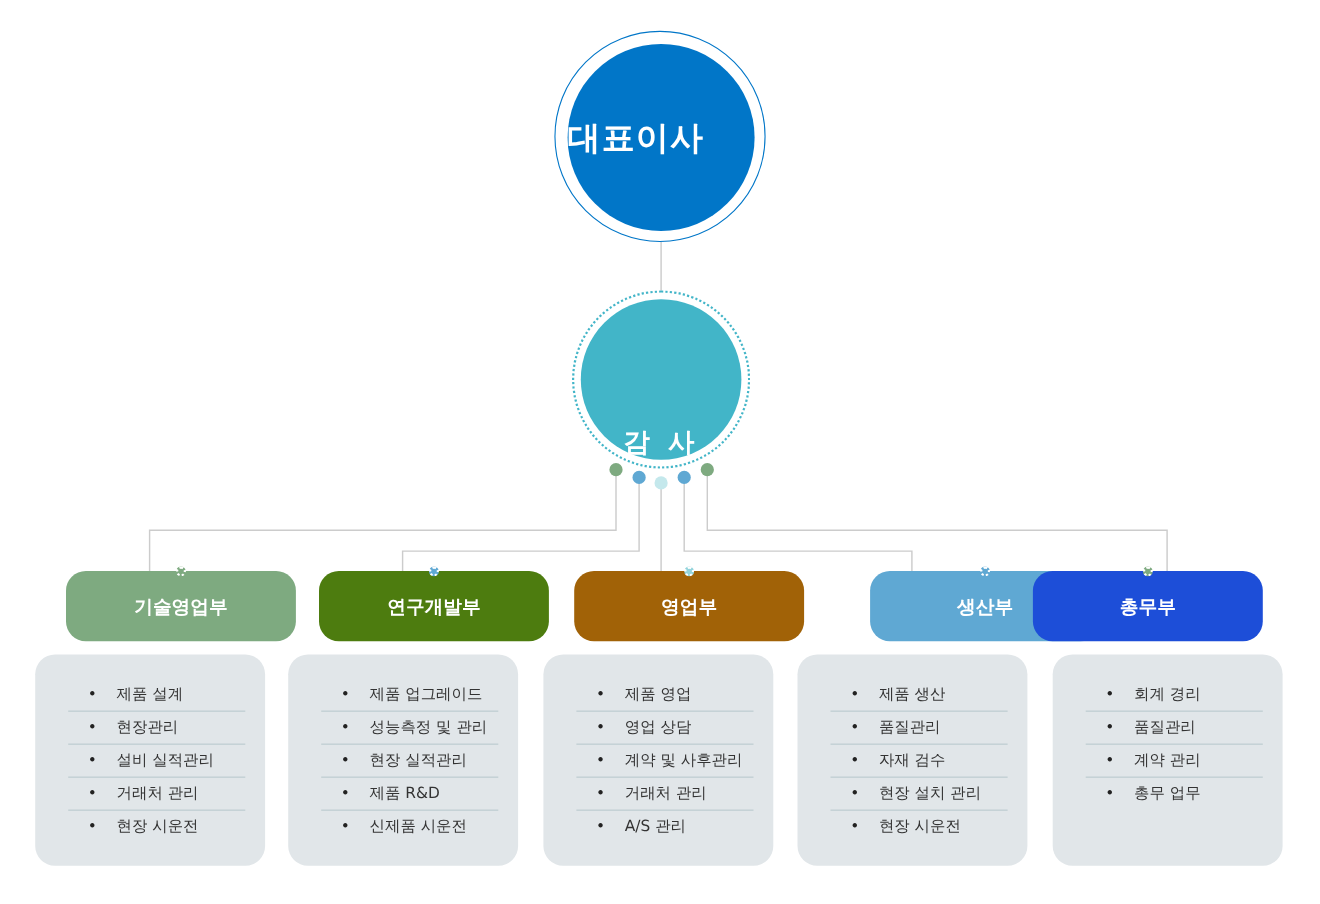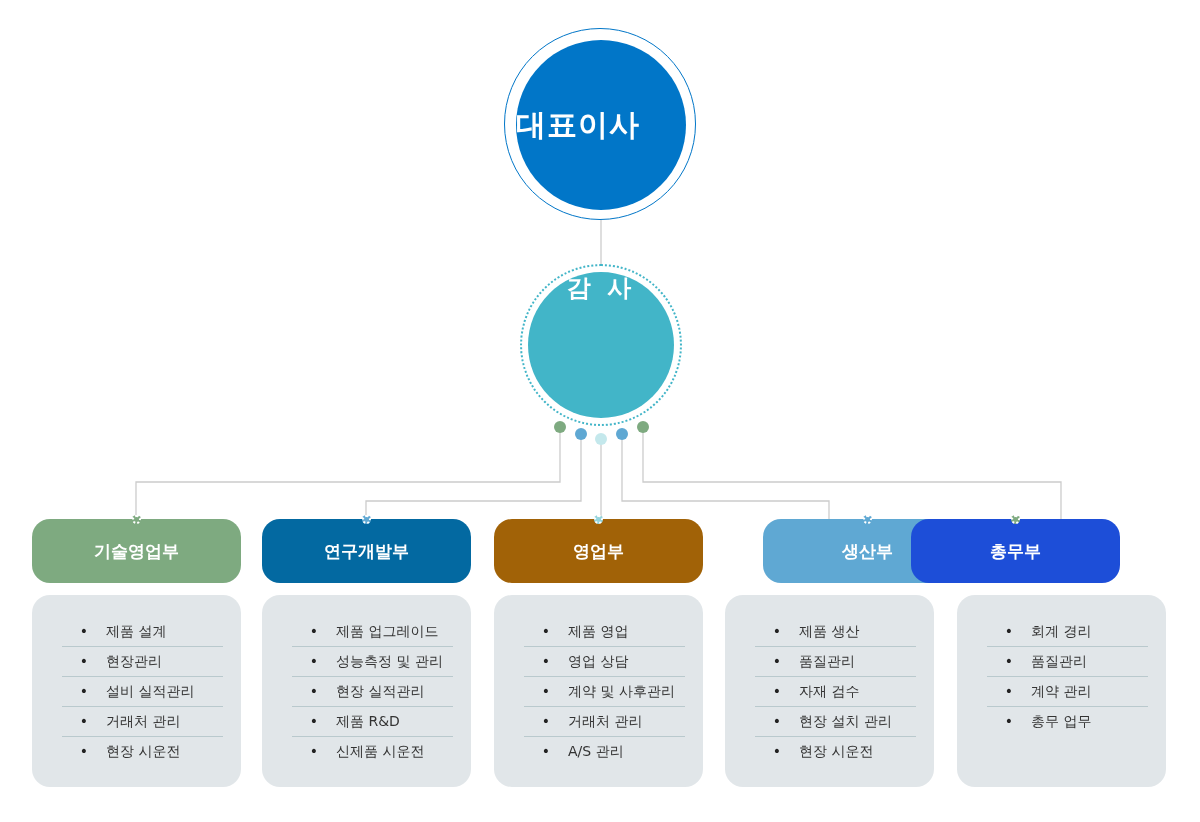--- a/index.html
+++ b/index.html
@@ -7,25 +7,25 @@
          font-family:"DejaVu Sans", "Liberation Sans", sans-serif; }
   #connectors { position:absolute; left:0; top:0; width:1200px; height:822px; }
   .ceo-ring { position:absolute; left:504px; top:28px; width:192px; height:192px;
               border:1.5px solid #0176c8; border-radius:50%; box-sizing:border-box; background:#fff; }
   .ceo { position:absolute; left:516px; top:40px; width:170px; height:170px; border-radius:50%;
          background:#0176c8; color:#fff; display:flex; align-items:center; justify-content:flex-start;
          font-size:30px; font-weight:bold; letter-spacing:1px; }
   .aud-ring { position:absolute; left:520px; top:264px; width:162px; height:162px;
               border:2px dotted #42b5c8; border-radius:50%; box-sizing:border-box; background:#fff; }
   .aud { position:absolute; left:528px; top:272px; width:146px; height:146px; border-radius:50%;
-         background:#42b5c8; color:#fff; display:flex; align-items:flex-start; justify-content:center;
+         background:#42b5c8; color:#fff; display:flex; align-items:flex-end; justify-content:center;
          font-size:24px; font-weight:bold; letter-spacing:4px; }
   .dept-head { position:absolute; top:519px; width:209px; height:64px; border-radius:18px;
                color:#fff; display:flex; align-items:center; justify-content:center;
-               font-size:17px; font-weight:bold; }
+               font-size:17px; font-weight:bold;margin-left:28px; }
   .dept-body { position:absolute; top:595px; width:209px; height:192px; border-radius:18px;
                background:#e1e6e9; box-sizing:border-box; padding:22px 18px 0 30px; }
   .dept-body ul { list-style:none; margin:0; padding:0; }
   .dept-body li { height:29px; line-height:29px; border-bottom:1px solid #b9c9cd; font-size:14px;
                   color:#333; display:flex; }
   .dept-body li:last-child { border-bottom:none; }
   .bullet { width:44px; text-align:center; color:#222; font-size:14px; flex:none; }
   .node-dot { position:absolute; width:12px; height:12px; border-radius:50%; }
   .anchor { position:absolute; width:9px; height:9px; border-radius:50%; border:2px dotted #ffffff; box-sizing:border-box; }
 </style>
@@ -73,21 +73,21 @@
         <li>
           <span class="bullet">•</span>
           <span>거래처 관리</span>
         </li>
         <li>
           <span class="bullet">•</span>
           <span>현장 시운전</span>
         </li>
       </ul>
     </div>
-    <div class="dept-head" style="left: 262px; background: #0369a1;">
+    <div class="dept-head" style="left: 262px; background: #4d7c0f;">
       <span>연구개발부</span>
       <div class="anchor" style="left: 100px; top: -4px; background: rgb(95, 168, 211);"></div>
     </div>
     <div class="dept-body" style="left: 262px;">
       <ul>
         <li>
           <span class="bullet">•</span>
           <span>제품 업그레이드</span>
         </li>
         <li>

